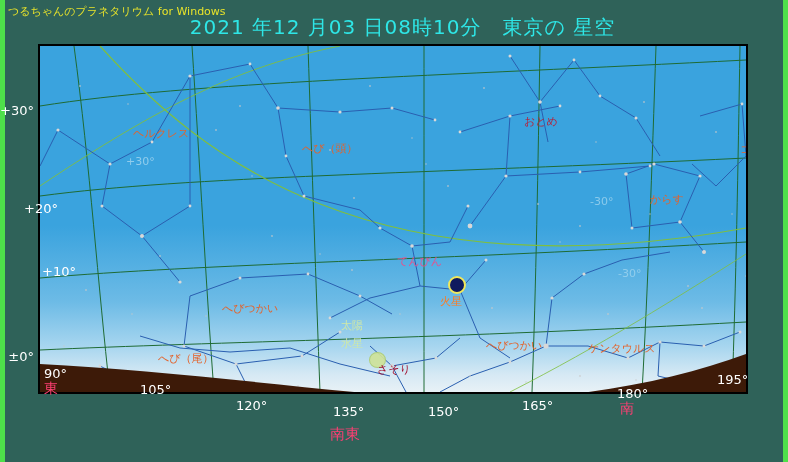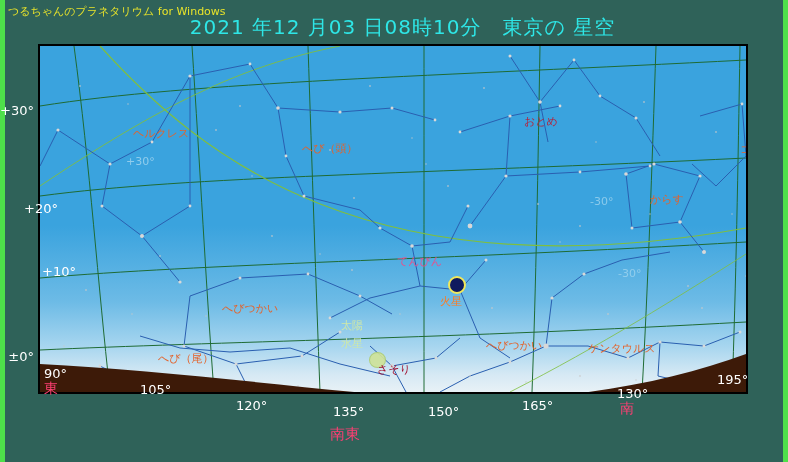--- a/index.html
+++ b/index.html
@@ -293,18 +293,18 @@
 <div class="alt-label" style="left:0px;top:201px;width:34px;padding-left:24px;">+20°</div>
 <div class="alt-label" style="left:0px;top:264px;width:34px;padding-left:42px;">+10°</div>
 <div class="alt-label" style="left:0px;top:349px;width:34px;">±0°</div>
 
 <div class="az-label" style="left:44px;top:366px;">90°</div>
 <div class="az-label" style="left:140px;top:382px;">105°</div>
 <div class="az-label" style="left:236px;top:398px;">120°</div>
 <div class="az-label" style="left:333px;top:404px;">135°</div>
 <div class="az-label" style="left:428px;top:404px;">150°</div>
 <div class="az-label" style="left:522px;top:398px;">165°</div>
-<div class="az-label" style="left:617px;top:386px;">130°</div>
+<div class="az-label" style="left:617px;top:386px;">180°</div>
 <div class="az-label" style="left:717px;top:372px;">195°</div>
 
 <div class="dir-label" style="left:44px;top:380px;">東</div>
 <div class="dir-label" style="left:620px;top:400px;">南</div>
 <div class="dir-label-b" style="left:330px;top:425px;">南東</div>
 
 </body></html>

